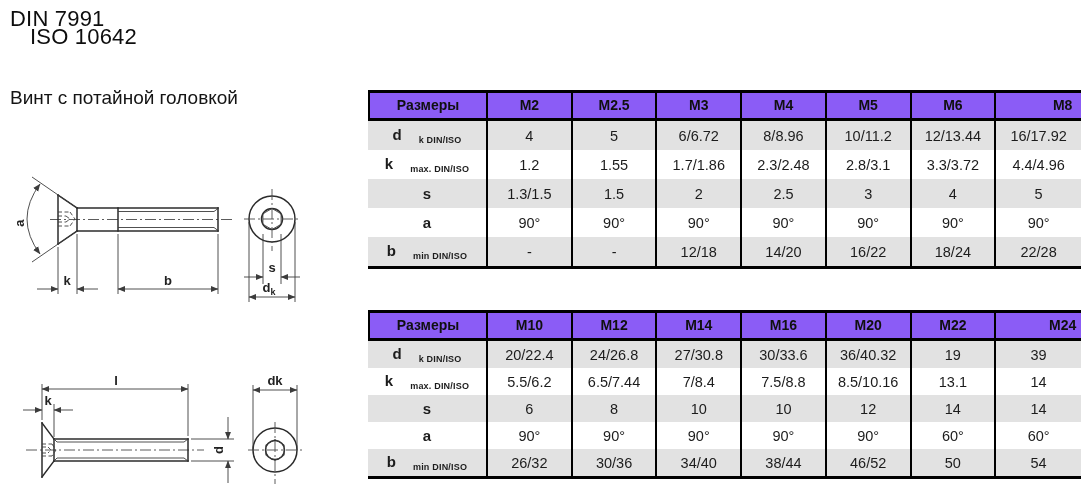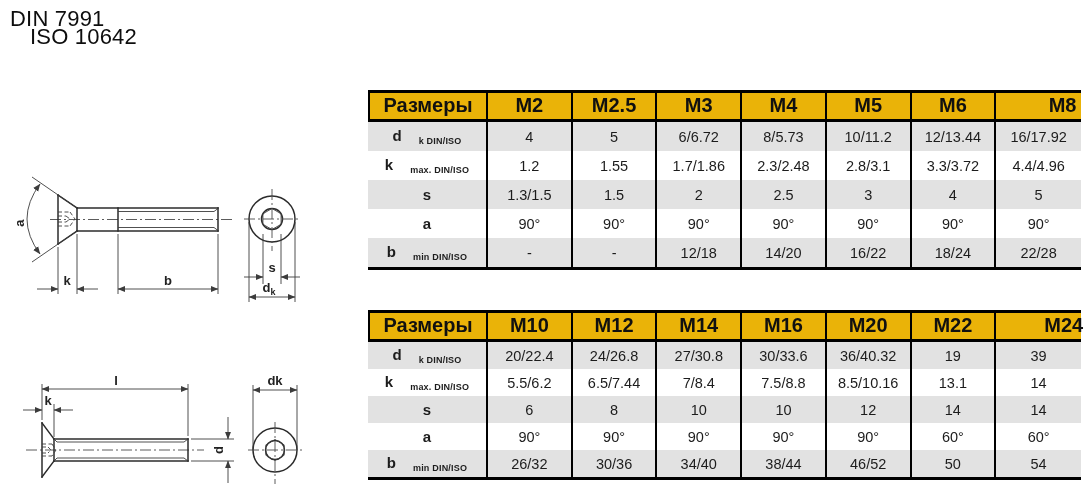--- a/index.html
+++ b/index.html
@@ -15,22 +15,22 @@
   .tbl-wrap { position:absolute; left:368px; width:713px; }
   .tbl-wrap-1 { top:90px; }
   .tbl-wrap-2 { top:310px; }
 
   table.din {
     width:100%; border-collapse:separate; border-spacing:0; table-layout:fixed;
     border-top:3px solid #000; border-bottom:3px solid #000;
   }
   table.din col.lbl { width:120px; }
   table.din thead th {
-    background:#eab308; border-bottom:3px solid #000; border-right:2px solid #000;
-    font-size:20px; font-weight:bold; color:#101010; height:22px; padding:1px 0 2px 0; text-align:center;margin-top:20px;
+    background:#8b5cf6; border-bottom:3px solid #000; border-right:2px solid #000;
+    font-size:14px; font-weight:bold; color:#101010; height:22px; padding:1px 0 2px 0; text-align:center;margin-top:20px;
   }
   table.din thead th:first-child { border-left:2px solid #000; }
   table.din thead th:last-child { border-right:none;padding-left:48px; }
   table.din tbody th, table.din tbody td {
     border-right:2px solid #000; text-align:center; vertical-align:middle;
     font-size:14.5px; color:#1c1c1c; font-weight:normal; padding:0;
   }
   table.din tbody tr > *:last-child { border-right:none; }
   .tbl-wrap-1 tbody th, .tbl-wrap-1 tbody td { height:29px; }
   .tbl-wrap-2 tbody th, .tbl-wrap-2 tbody td { height:27px; }
@@ -47,20 +47,21 @@
   svg.drawing text { font-family:"Liberation Sans","DejaVu Sans",sans-serif; font-size:13px; font-weight:bold; fill:#222; }
   svg.drawing .arrhead { fill:#3c3c3c; }
 </style>
 </head>
 <body>
 
 <div class="page">
 
   <div class="title-line title-1">DIN 7991</div>
   <div class="title-line title-2">ISO 10642</div>
+  <div class="subtitle">Винт с потайной головкой</div>
 
   <svg class="drawing" style="left:8px; top:158px;" width="320" height="145" viewBox="0 0 320 145">
     <defs>
       <marker id="arr1" viewBox="0 0 10 10" refX="9" refY="5" markerWidth="9" markerHeight="9" orient="auto-start-reverse">
         <path d="M0,1.2 L9.5,5 L0,8.8 z" class="arrhead"></path>
       </marker>
     </defs>
 
     <g>
       <line class="center" x1="42" y1="61.5" x2="224" y2="61.5"></line>
@@ -239,21 +240,21 @@
             <th>M6</th>
             <th>M8</th>
           </tr>
         </thead>
       <tbody>
           <tr>
             <th class="rowlabel"><span class="lbl-main">d</span><sub>k DIN/ISO</sub></th>
             <td>4</td>
             <td>5</td>
             <td>6/6.72</td>
-            <td>8/5.73</td>
+            <td>8/8.96</td>
             <td>10/11.2</td>
             <td>12/13.44</td>
             <td>16/17.92</td>
           </tr>
           <tr>
             <th class="rowlabel"><span class="lbl-main">k</span><sub>max. DIN/ISO</sub></th>
             <td>1.2</td>
             <td>1.55</td>
             <td>1.7/1.86</td>
             <td>2.3/2.48</td>

